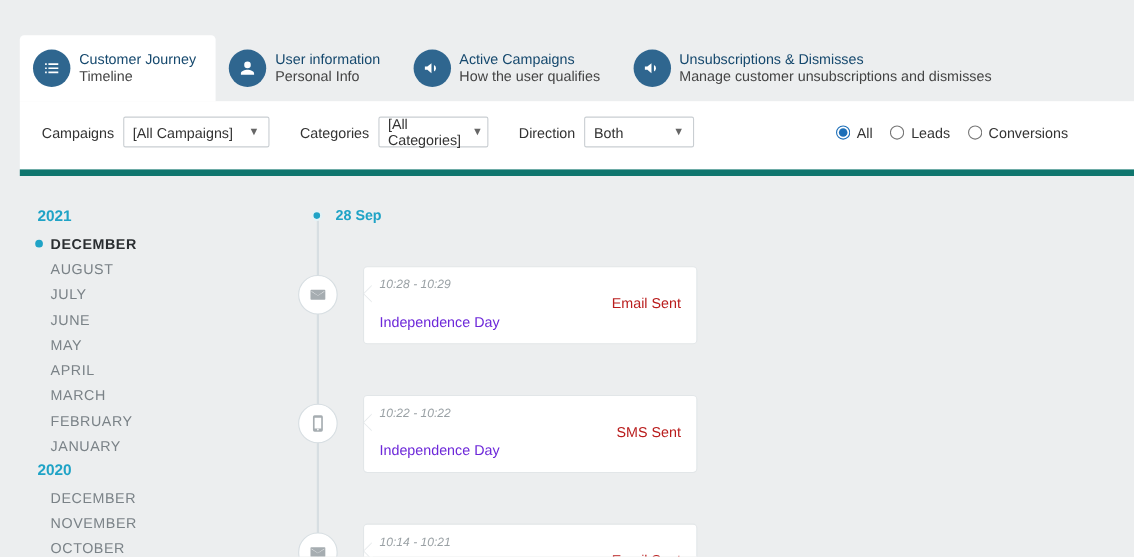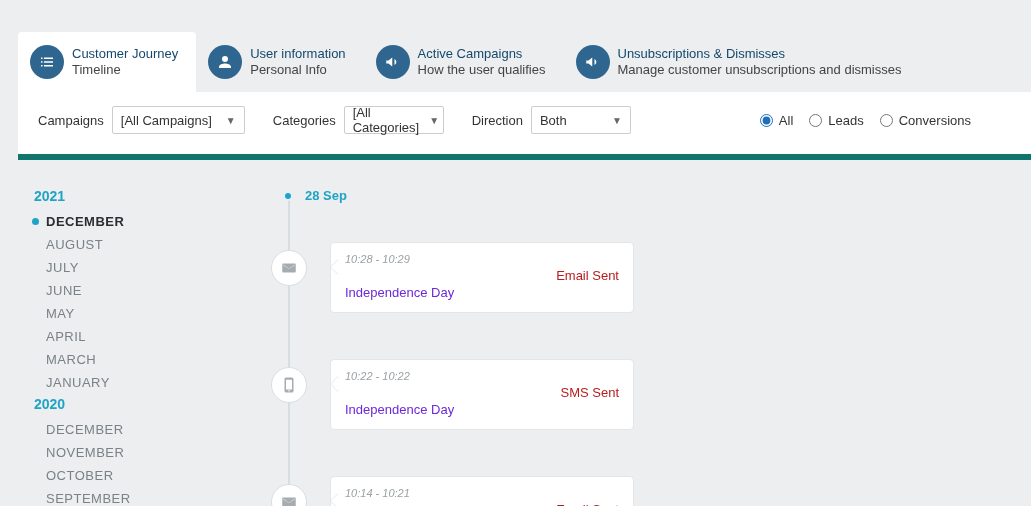--- a/index.html
+++ b/index.html
@@ -271,20 +271,21 @@
     <div class="sidebar" id="sidebar">
         <div class="year">2021</div>
         <ul class="months">
           <li class="month active">DECEMBER</li>
           <li class="month">AUGUST</li>
           <li class="month">JULY</li>
           <li class="month">JUNE</li>
           <li class="month">MAY</li>
           <li class="month">APRIL</li>
           <li class="month">MARCH</li>
+          <li class="month">FEBRUARY</li>
           <li class="month">JANUARY</li>
         </ul>
         <div class="year">2020</div>
         <ul class="months">
           <li class="month">DECEMBER</li>
           <li class="month">NOVEMBER</li>
           <li class="month">OCTOBER</li>
           <li class="month">SEPTEMBER</li>
         </ul>
       </div>

